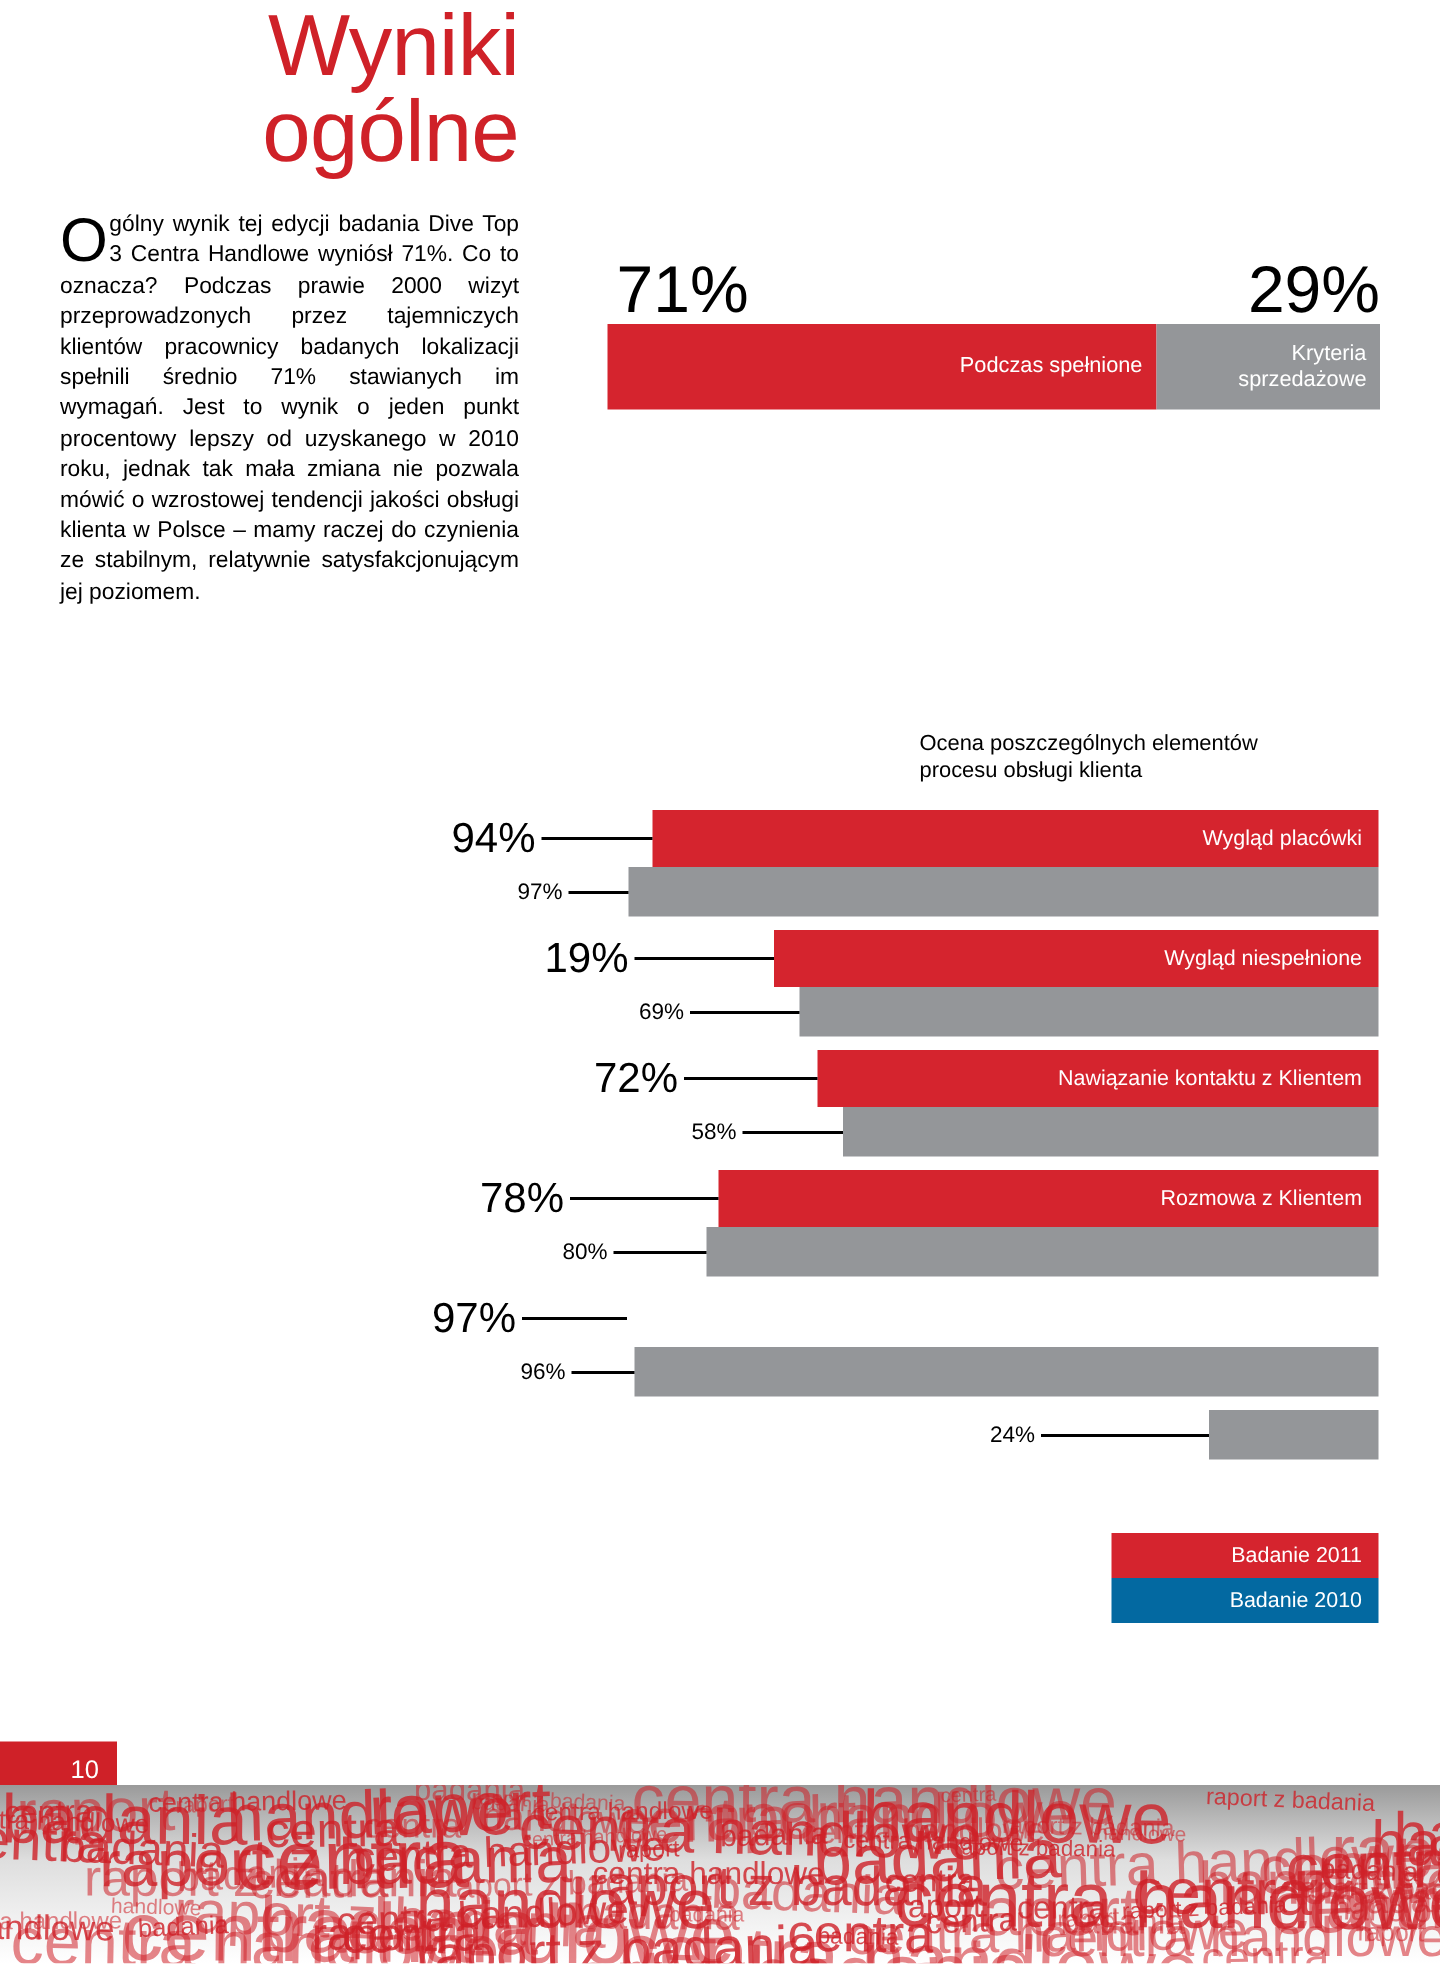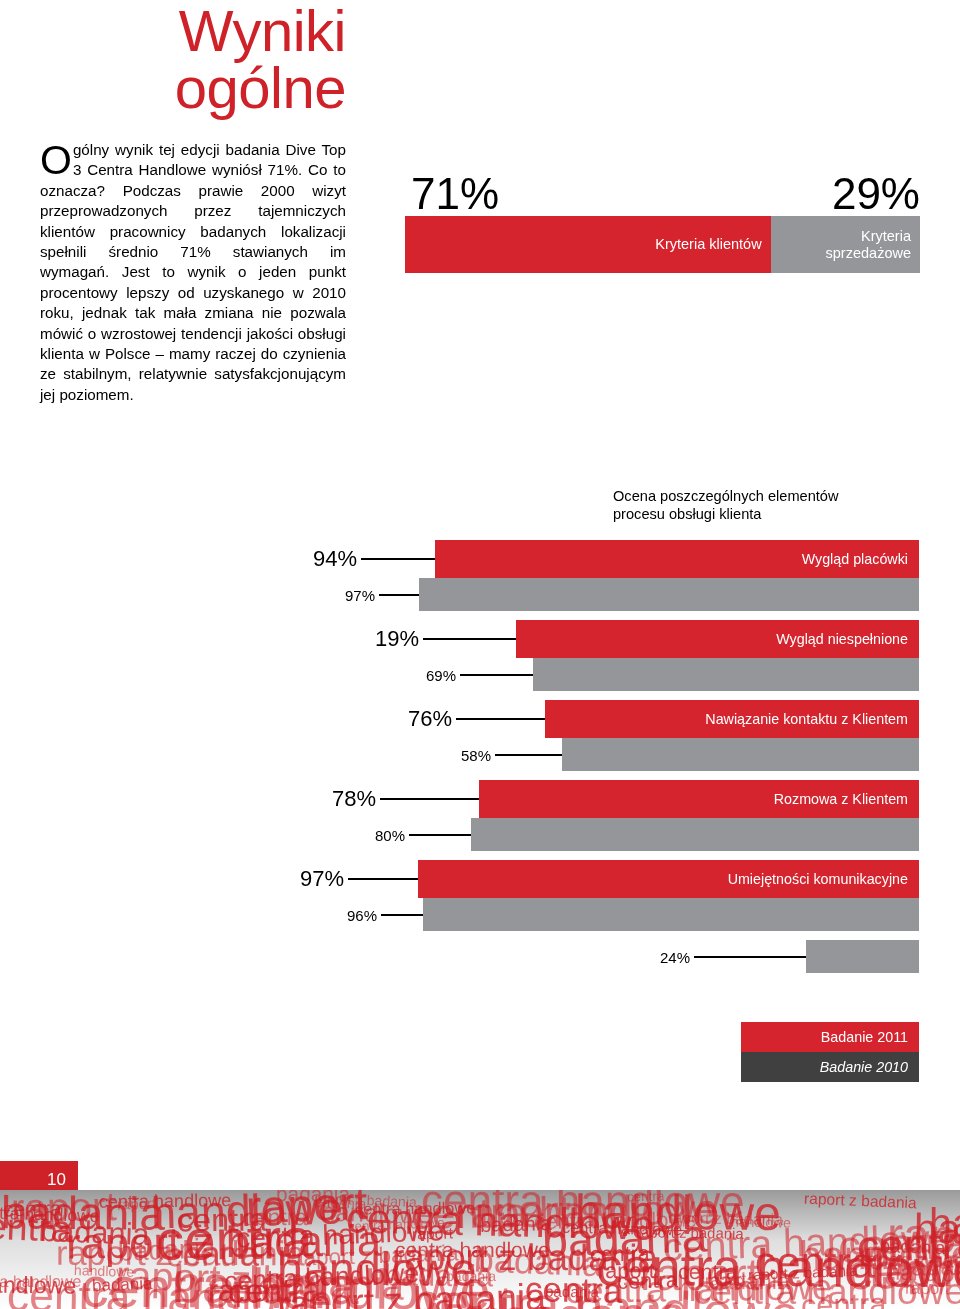--- a/index.html
+++ b/index.html
@@ -69,36 +69,36 @@
   .bar.gray{background:#949699;}
   
   .lead{
     position:absolute; top:50%; height:0; border-top:2px solid #000;
     transform:translateY(-1px);
   }
   .vlabel{
     position:absolute; top:50%; transform:translateY(-50%);
     text-align:right; color:#000; white-space:nowrap;
   }
-  .vlabel.big{font-size:22px;}
+  .vlabel.big{font-size:28px;}
   .vlabel.small{font-size:15px;}
   .outlabel{
     position:absolute; top:50%; transform:translateY(-50%);
     color:#000; font-size:14.3px; white-space:nowrap; background:#fff;
     padding:0 4px;
   }
 
   
   #legend{position:absolute; right:41px; top:1022px; width:178px;}
   .leg-row{
     height:30px; display:flex; align-items:center; justify-content:flex-end;
     padding-right:11px; box-sizing:border-box; color:#fff; font-size:14.3px;
   }
   .leg-row.red{background:#d5242e;}
-  .leg-row.gray{background:#404040;font-style:italic;}
+  .leg-row.gray{background:#0369a1;}
 
   
   #pagenum{
     position:absolute; left:0; top:1161px; width:78px; height:37px;
     background:#cf2128; color:#fff; font-size:17px;
     display:flex; align-items:center; justify-content:flex-end;
     padding-right:12px; box-sizing:border-box;
   }
 
   
@@ -127,21 +127,21 @@
   <span class="dropcap">O</span><span>gólny wynik tej edycji badania Dive Top 3 Centra Handlowe wyniósł 71%. Co to oznacza? Podczas prawie 2000 wizyt przeprowadzonych przez tajemniczych klientów pracownicy badanych lokalizacji spełnili średnio 71% stawianych im wymagań. Jest to wynik o jeden punkt procentowy lepszy od uzyskanego w 2010 roku, jednak tak mała zmiana nie pozwala mówić o wzrostowej tendencji jakości obsługi klienta w Polsce – mamy raczej do czynienia ze stabilnym, relatywnie satysfakcjonującym jej poziomem.</span>
 </div>
 
 <div id="split-wrap">
   <div class="split-nums">
     <span class="n left">71%</span>
     <span class="n right">29%</span>
   </div>
   <div class="split-bar">
     <div class="split-seg red" style="width:71%">
-      <span>Kryteria klientów</span>
+      <span>Podczas spełnione</span>
     </div>
     <div class="split-seg gray" style="width:29%">
       <span>
         <span>Kryteria</span><br>
         <span>sprzedażowe</span>
       </span>
     </div>
   </div>
 </div>
 
@@ -181,21 +181,21 @@
       <div class="vlabel small" style="right:504px">69%</div>
     </div>
   </div>
 
   <div class="grp">
     <div class="brow">
       <div class="bar red" style="width:374px">
         <span>Nawiązanie kontaktu z Klientem</span>
       </div>
       <div class="lead" style="right:415px;width:89px"></div>
-      <div class="vlabel big" style="right:508px">76%</div>
+      <div class="vlabel big" style="right:508px">72%</div>
     </div>
     <div class="brow sm">
       <div class="bar gray" style="width:357px"></div>
       <div class="lead" style="right:398px;width:67px"></div>
       <div class="vlabel small" style="right:469px">58%</div>
     </div>
   </div>
 
   <div class="grp">
     <div class="brow">
@@ -207,23 +207,20 @@
     </div>
     <div class="brow sm">
       <div class="bar gray" style="width:448px"></div>
       <div class="lead" style="right:489px;width:62px"></div>
       <div class="vlabel small" style="right:555px">80%</div>
     </div>
   </div>
 
   <div class="grp">
     <div class="brow">
-      <div class="bar red" style="width:501px">
-        <span>Umiejętności komunikacyjne</span>
-      </div>
       <div class="lead" style="right:542px;width:70px"></div>
       <div class="vlabel big" style="right:616px">97%</div>
     </div>
     <div class="brow sm">
       <div class="bar gray" style="width:496px"></div>
       <div class="lead" style="right:537px;width:42px"></div>
       <div class="vlabel small" style="right:583px">96%</div>
     </div>
   </div>
 

